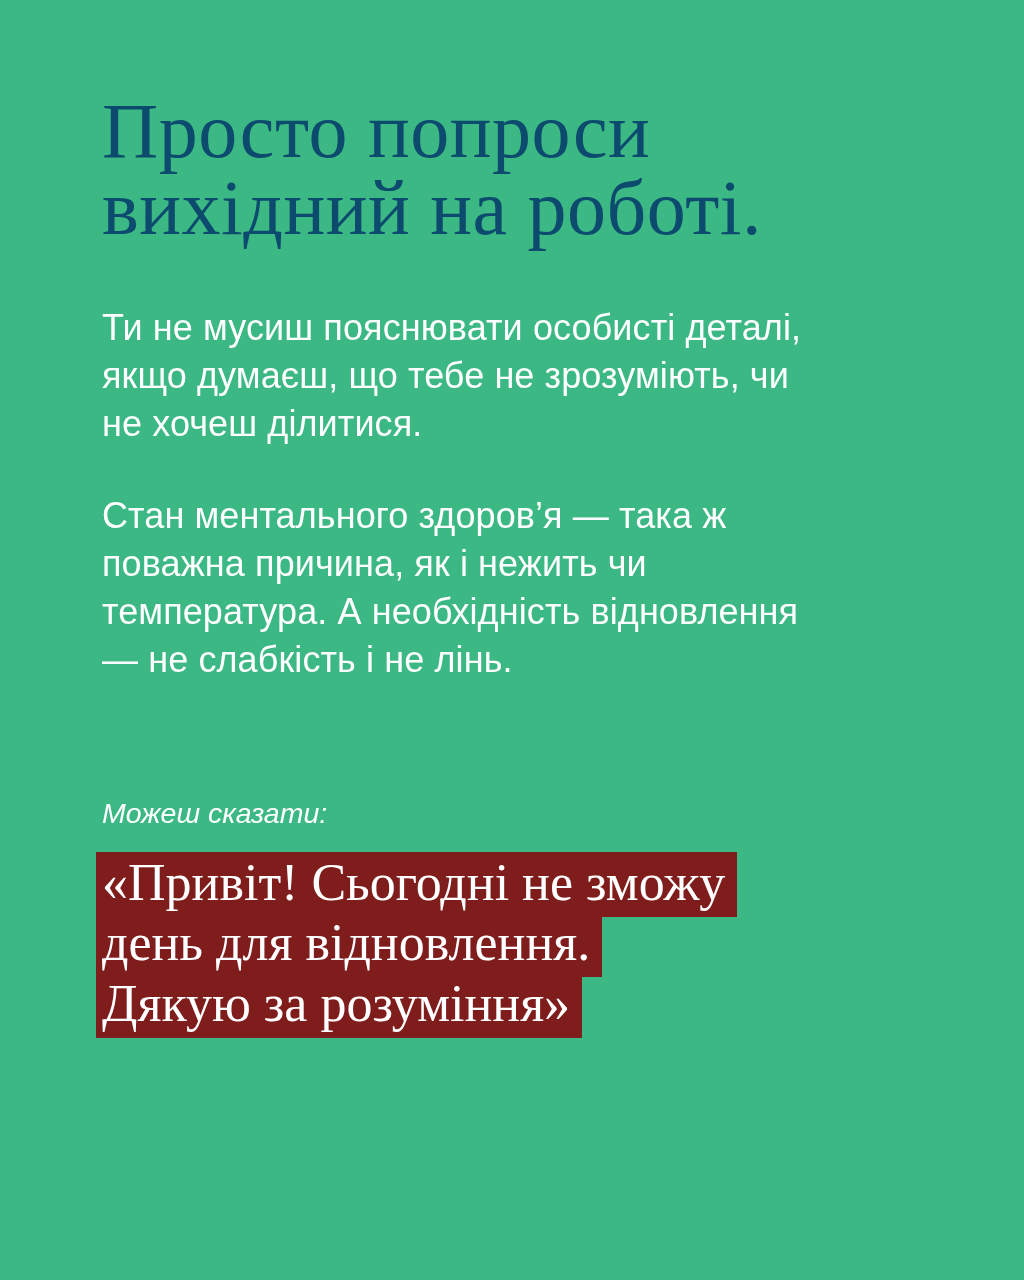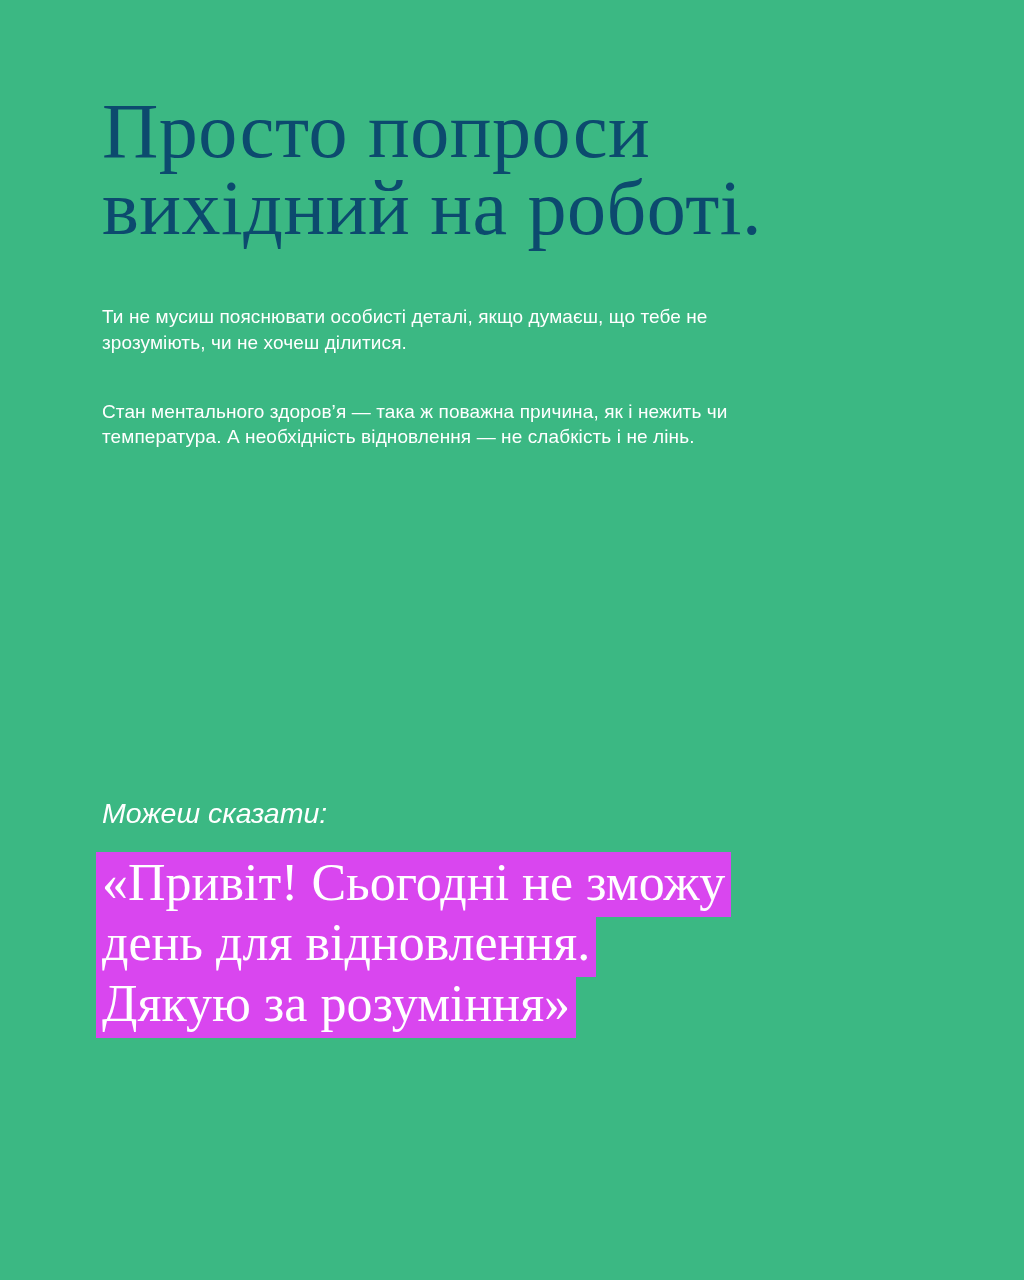--- a/index.html
+++ b/index.html
@@ -28,21 +28,21 @@
     line-height: 0.99;
     letter-spacing: 0.5px;
     margin: 0;
     max-width: 800px;
   }
   .body-block {
     margin-top: 58px;
   }
   .body-text {
     color: #ffffff;
-    font-size: 19px;
+    font-size: 36px;
     line-height: 1.33;
     font-weight: 400;
     margin: 0;
     max-width: 710px;
     letter-spacing: 0.1px;
   }
   .body-text + .body-text {
     margin-top: 44px;
   }
   .prompt-label {
@@ -63,24 +63,24 @@
     font-family: "Liberation Serif", serif;
     font-size: 52px;
     line-height: 1.16;
     color: #ffffff;
     margin: 0;
   }
   .quote .line {
     display: block;
   }
   .quote .line span.hl {
-    background: #d946ef;
+    background: #7f1d1d;
     box-decoration-break: clone;
     -webkit-box-decoration-break: clone;
-    padding: 2px 6px 6px 6px;
+    padding: 2px 12px 6px 6px;
     display: inline;
   }
 </style>
 </head>
 <body style="background: rgb(59, 184, 131);">
 
 <div class="card">
 
   <h1 class="headline">Просто попроси вихідний на роботі.</h1>
 

